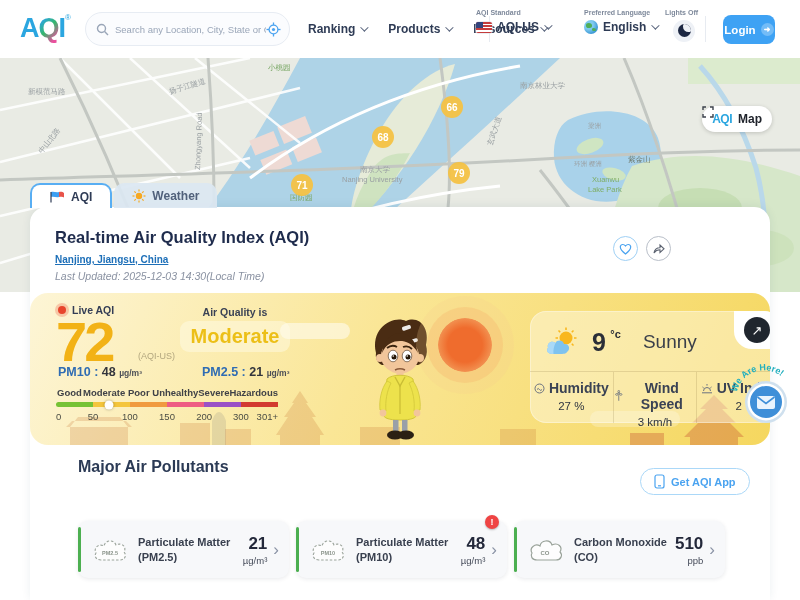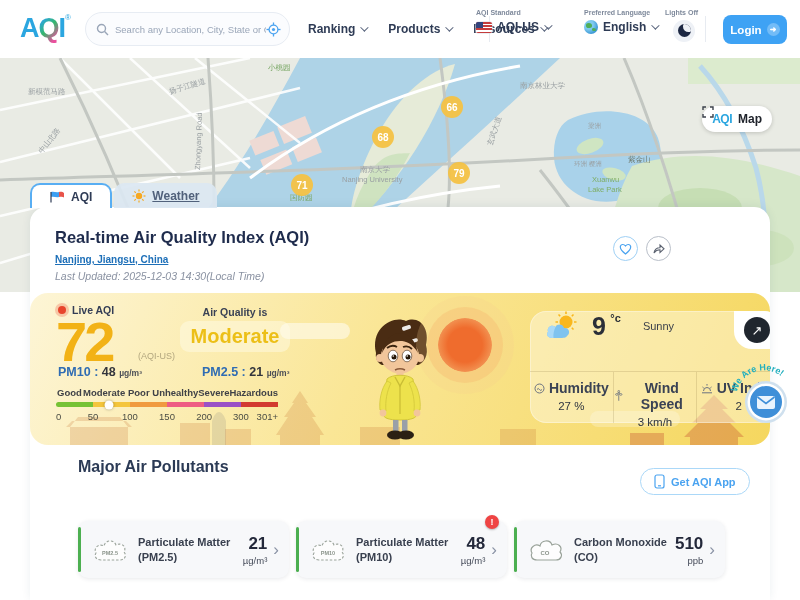--- a/index.html
+++ b/index.html
@@ -31,41 +31,41 @@
   .flag { width:16px; height:11px; border-radius:2px; position:relative; overflow:hidden; display:inline-block;
     background:repeating-linear-gradient(#c43c3c 0 1.6px,#fff 1.6px 3.2px); box-shadow:0 0 0 0.5px #d8dde5; }
   .flag::after { content:""; position:absolute; left:0; top:0; width:7px; height:6px; background:#31437c; }
   .globe { width:14px; height:14px; border-radius:50%;
     background:radial-gradient(circle at 35% 35%, #7ec9f0 0 35%, #3f9ad6 70%); position:relative; overflow:hidden; }
   .globe::after{ content:""; position:absolute; left:2px; top:3px; width:6px; height:5px; border-radius:50% 60% 40% 50%;
     background:#4fae58; box-shadow:5px 4px 0 -1px #4fae58; }
   .moon-wrap { width:22px; height:22px; border-radius:50%; background:#eef1f6; position:relative; margin-top:1px; }
   .moon { position:absolute; left:5px; top:4px; width:13px; height:13px; border-radius:50%; background:#1c2742; overflow:hidden; }
   .moon::after { content:""; position:absolute; left:5px; top:-3px; width:11px; height:11px; border-radius:50%; background:#eef1f6; }
-  .login-btn { position:absolute; left:723px; top:15px; width:64px; height:29px; background:#3ea2f4; border:none;
+  .login-btn { position:absolute; left:723px; top:15px; width:52px; height:29px; background:#3ea2f4; border:none;
     border-radius:8px; color:#fff; font-size:11.5px; font-weight:700; display:flex; align-items:center;
     justify-content:center; gap:5px; cursor:pointer; font-family:"Liberation Sans",sans-serif; }
   .login-arrow { width:13px; height:13px; border-radius:50%; background:rgba(255,255,255,.28); color:#fff;
     font-size:8px; line-height:13px; text-align:center; }
 
   
   .map { position:absolute; top:58px; left:0; width:800px; height:234px; background:#e9ebe4; overflow:hidden; }
   .map svg { position:absolute; left:0; top:0; }
   .map-marker { cursor:pointer; }
   .map-control { position:absolute; top:48px; right:28px; height:26px; background:#fff; border-radius:14px;
     display:flex; align-items:center; gap:6px; padding:0 10px; box-shadow:0 1px 4px rgba(0,0,0,.18); z-index:5; }
   .map-control .mini-logo { font-size:12px; font-weight:800; letter-spacing:-0.5px; }
   .map-control .map-word { font-size:12px; font-weight:800; color:#20242c; }
 
   
   .tabs { position:absolute; top:183px; left:30px; display:flex; z-index:22; }
   .tab { height:25px; display:flex; align-items:center; gap:6px; padding:0 18px; font-size:12px; font-weight:700;
     border-radius:10px 10px 0 0; cursor:pointer; }
   .tab.active { background:#fff; color:#2e3b55; border:2px solid #58aef3; border-bottom:none; }
-  .tab.inactive { background:rgba(219,231,242,.92); color:#51617b; margin-left:2px;text-decoration:underline; }
+  .tab.inactive { background:rgba(219,231,242,.92); color:#51617b; margin-left:2px; }
   .panel { position:absolute; top:207px; left:30px; width:740px; height:393px; background:#fff;
     border-radius:16px 16px 0 0; box-shadow:0 -1px 10px rgba(30,60,90,.08); z-index:20; }
   .page-bottom { position:absolute; top:292px; left:0; width:800px; height:308px; background:#fff; z-index:15; }
 
   
   .ov-head { position:absolute; top:228px; left:55px; z-index:25; }
   .ov-title { font-size:16.5px; font-weight:800; color:#1f2c4d; }
   .ov-loc { margin-top:7px; font-size:10px; font-weight:700; color:#1d6fb8; text-decoration:underline; cursor:pointer; display:inline-block; }
   .ov-upd { margin-top:3px; font-size:10.5px; font-style:italic; color:#8a92a2; }
   .ov-actions { position:absolute; top:236px; left:613px; display:flex; align-items:center; gap:8px; z-index:25; }
@@ -111,24 +111,24 @@
 
   .sun { position:absolute; left:408px; top:25px; width:54px; height:54px; border-radius:50%;
     background:radial-gradient(circle at 50% 50%, #ef6c2d 0 45%, #f29050 70%, rgba(244,160,90,0) 72%);
     box-shadow:0 0 0 11px rgba(246,180,110,.35), 0 0 0 22px rgba(248,205,140,.22); }
   .cloud { position:absolute; background:rgba(255,255,255,.5); border-radius:20px; }
   .boy { position:absolute; left:330px; top:20px; }
 
   
   .wx-card { position:absolute; left:500px; top:18px; width:250px; height:112px; border-radius:16px;
     background:rgba(255,252,240,.42); box-shadow:inset 0 0 0 1px rgba(255,255,255,.35); }
-  .wx-top { position:absolute; left:14px; top:0; display:flex; align-items:center; gap:10px; }
+  .wx-top { position:absolute; left:14px; top:16px; display:flex; align-items:center; gap:10px; }
   .wx-temp { font-size:25px; font-weight:800; color:#2b2f38; }
   .wx-unit { font-size:11px; font-weight:700; color:#2b2f38; vertical-align:top; }
-  .wx-cond { font-size:11px; color:#3a3f4a; margin-left:12px; }
+  .wx-cond { font-size:19px; color:#3a3f4a; margin-left:12px; }
   .wx-notch { position:absolute; right:0; top:0; width:46px; height:38px; background:#fff; border-radius:0 16px 0 18px;
     display:flex; align-items:center; justify-content:center; }
   .wx-arrow { width:26px; height:26px; border-radius:50%; background:#20262e; color:#fff; font-size:13px;
     display:flex; align-items:center; justify-content:center; cursor:pointer; }
   .wx-stats { position:absolute; left:0; bottom:0; width:100%; height:52px; border-top:1px solid rgba(120,100,50,.18);
     display:flex; }
   .wx-stat { flex:1; padding-top:8px; text-align:center; position:relative; }
   .wx-stat + .wx-stat { border-left:1px solid rgba(120,100,50,.18); }
   .wx-stat .lab { font-size:14px; font-weight:700; color:#3a4254; display:flex; align-items:center; justify-content:center; gap:4px; }
   .wx-stat .val { font-size:11.5px; color:#2f3540; margin-top:4px; }

